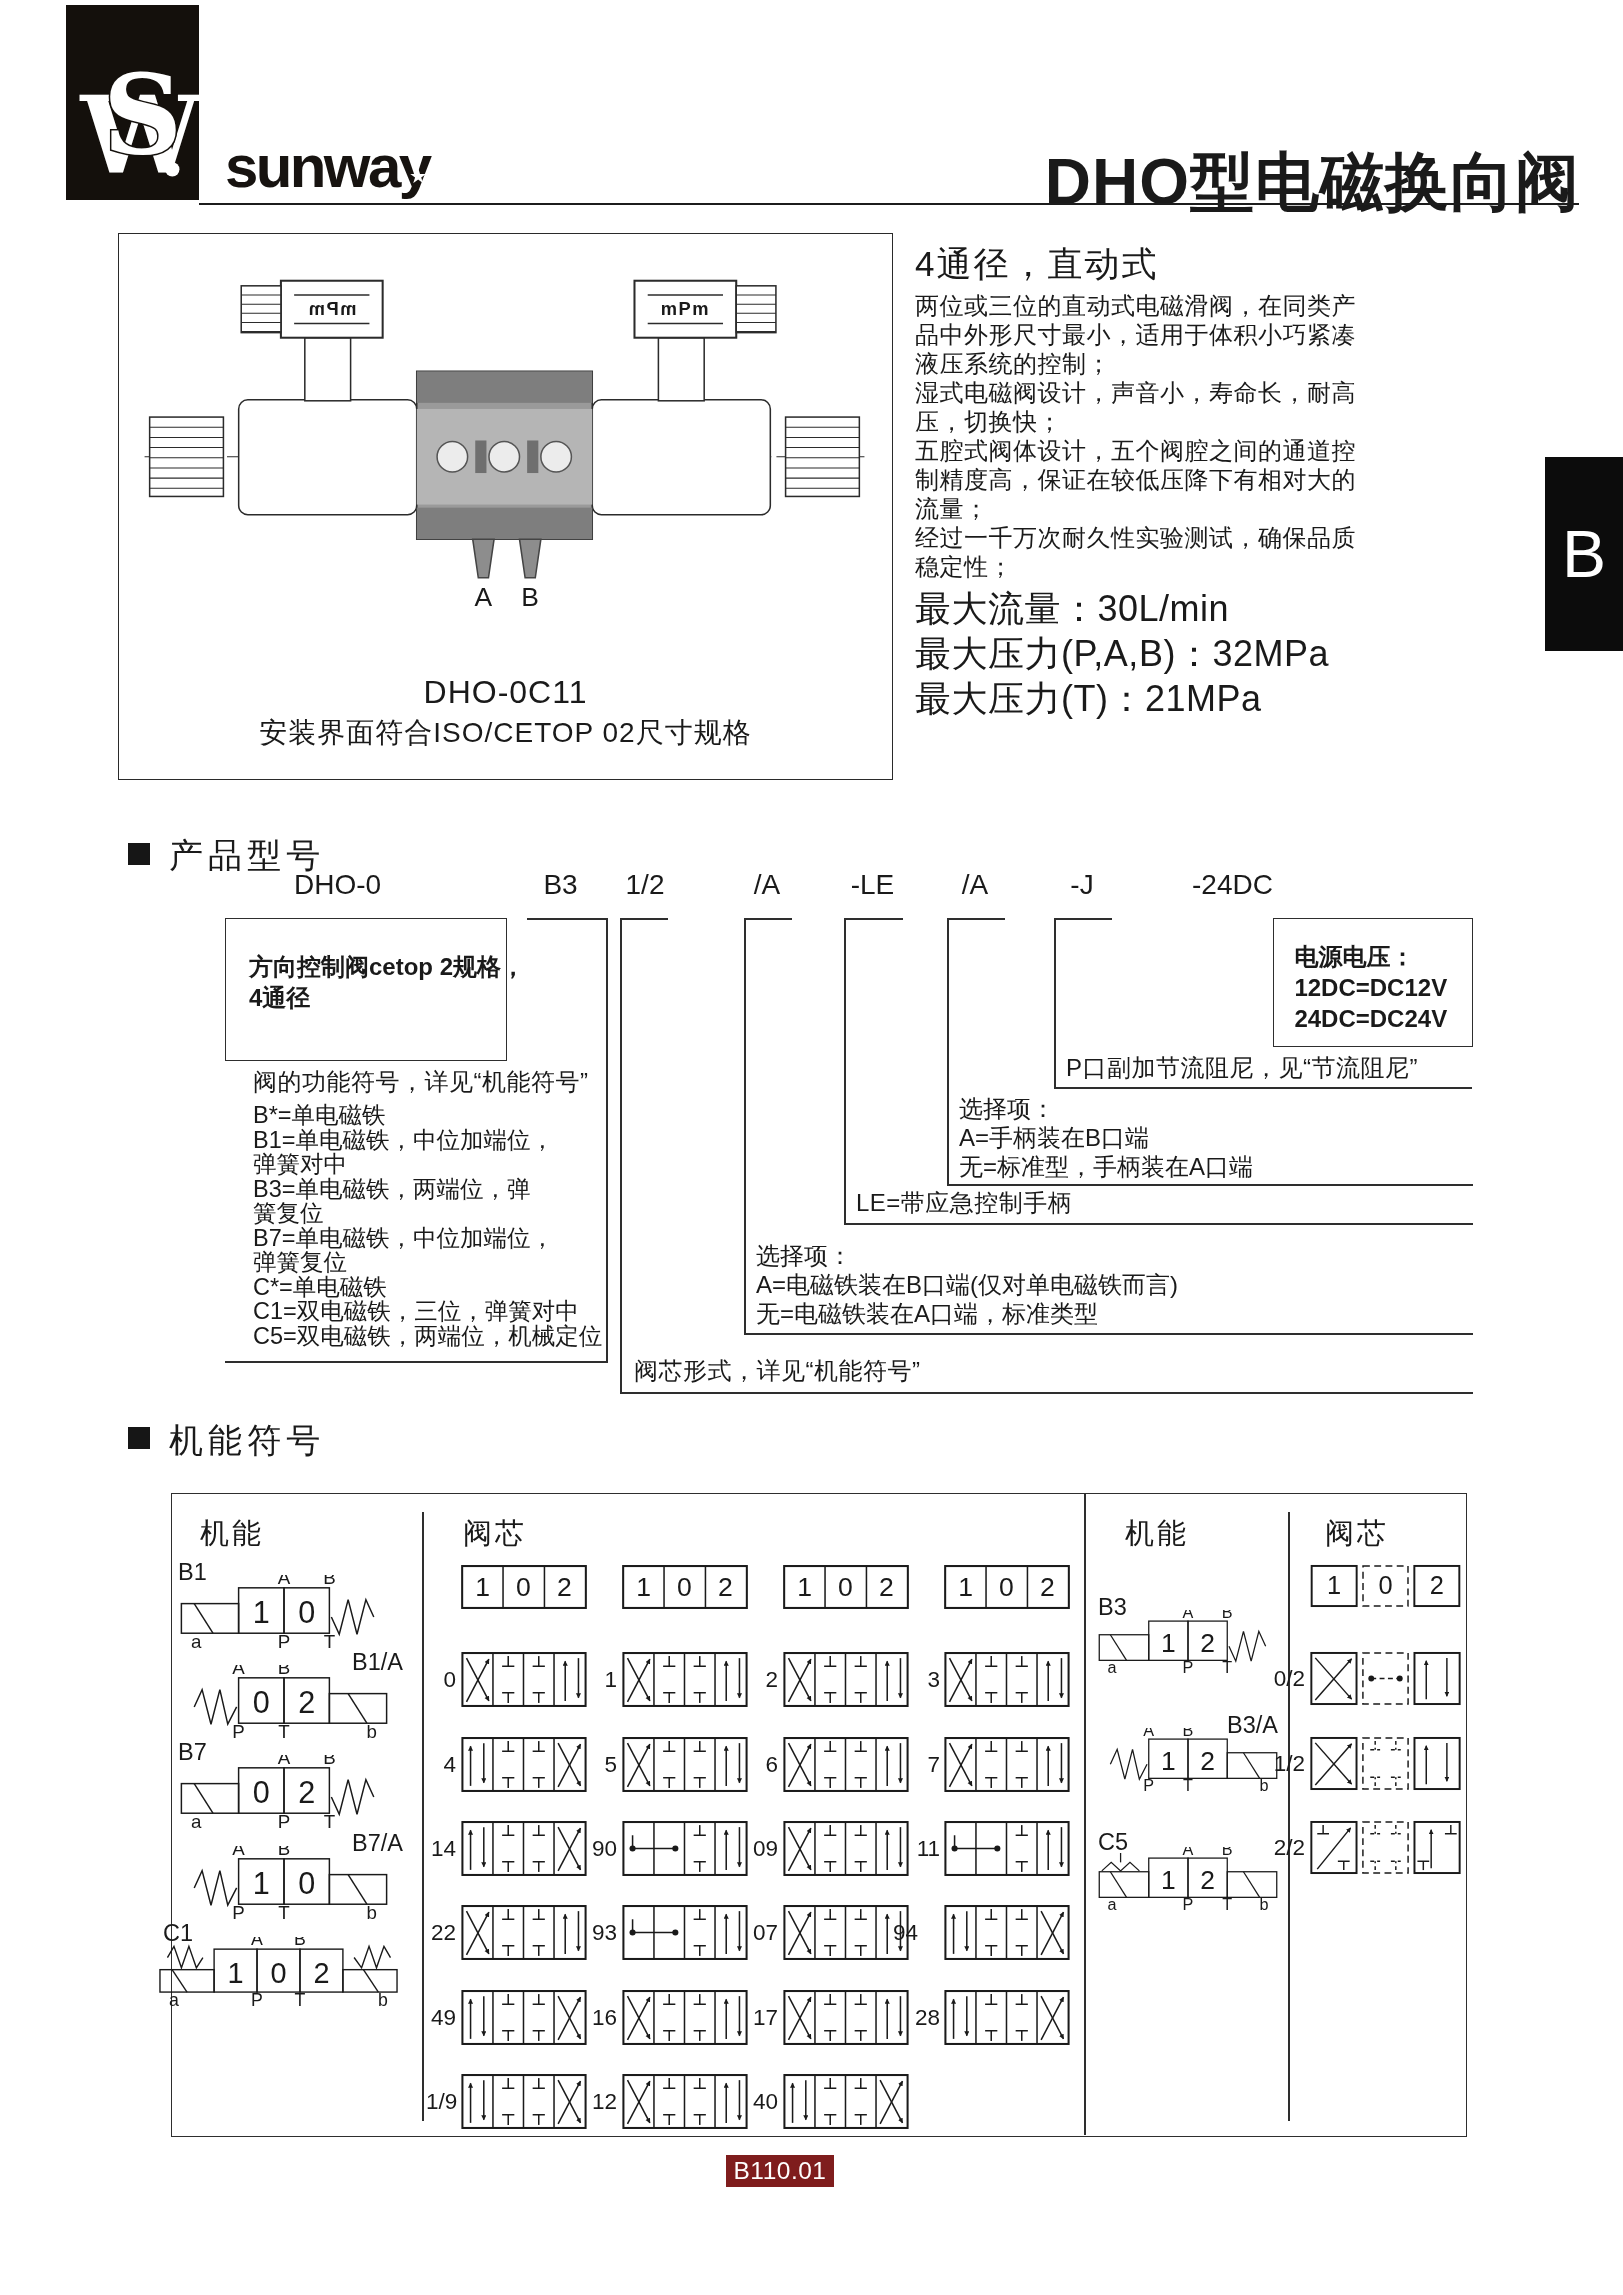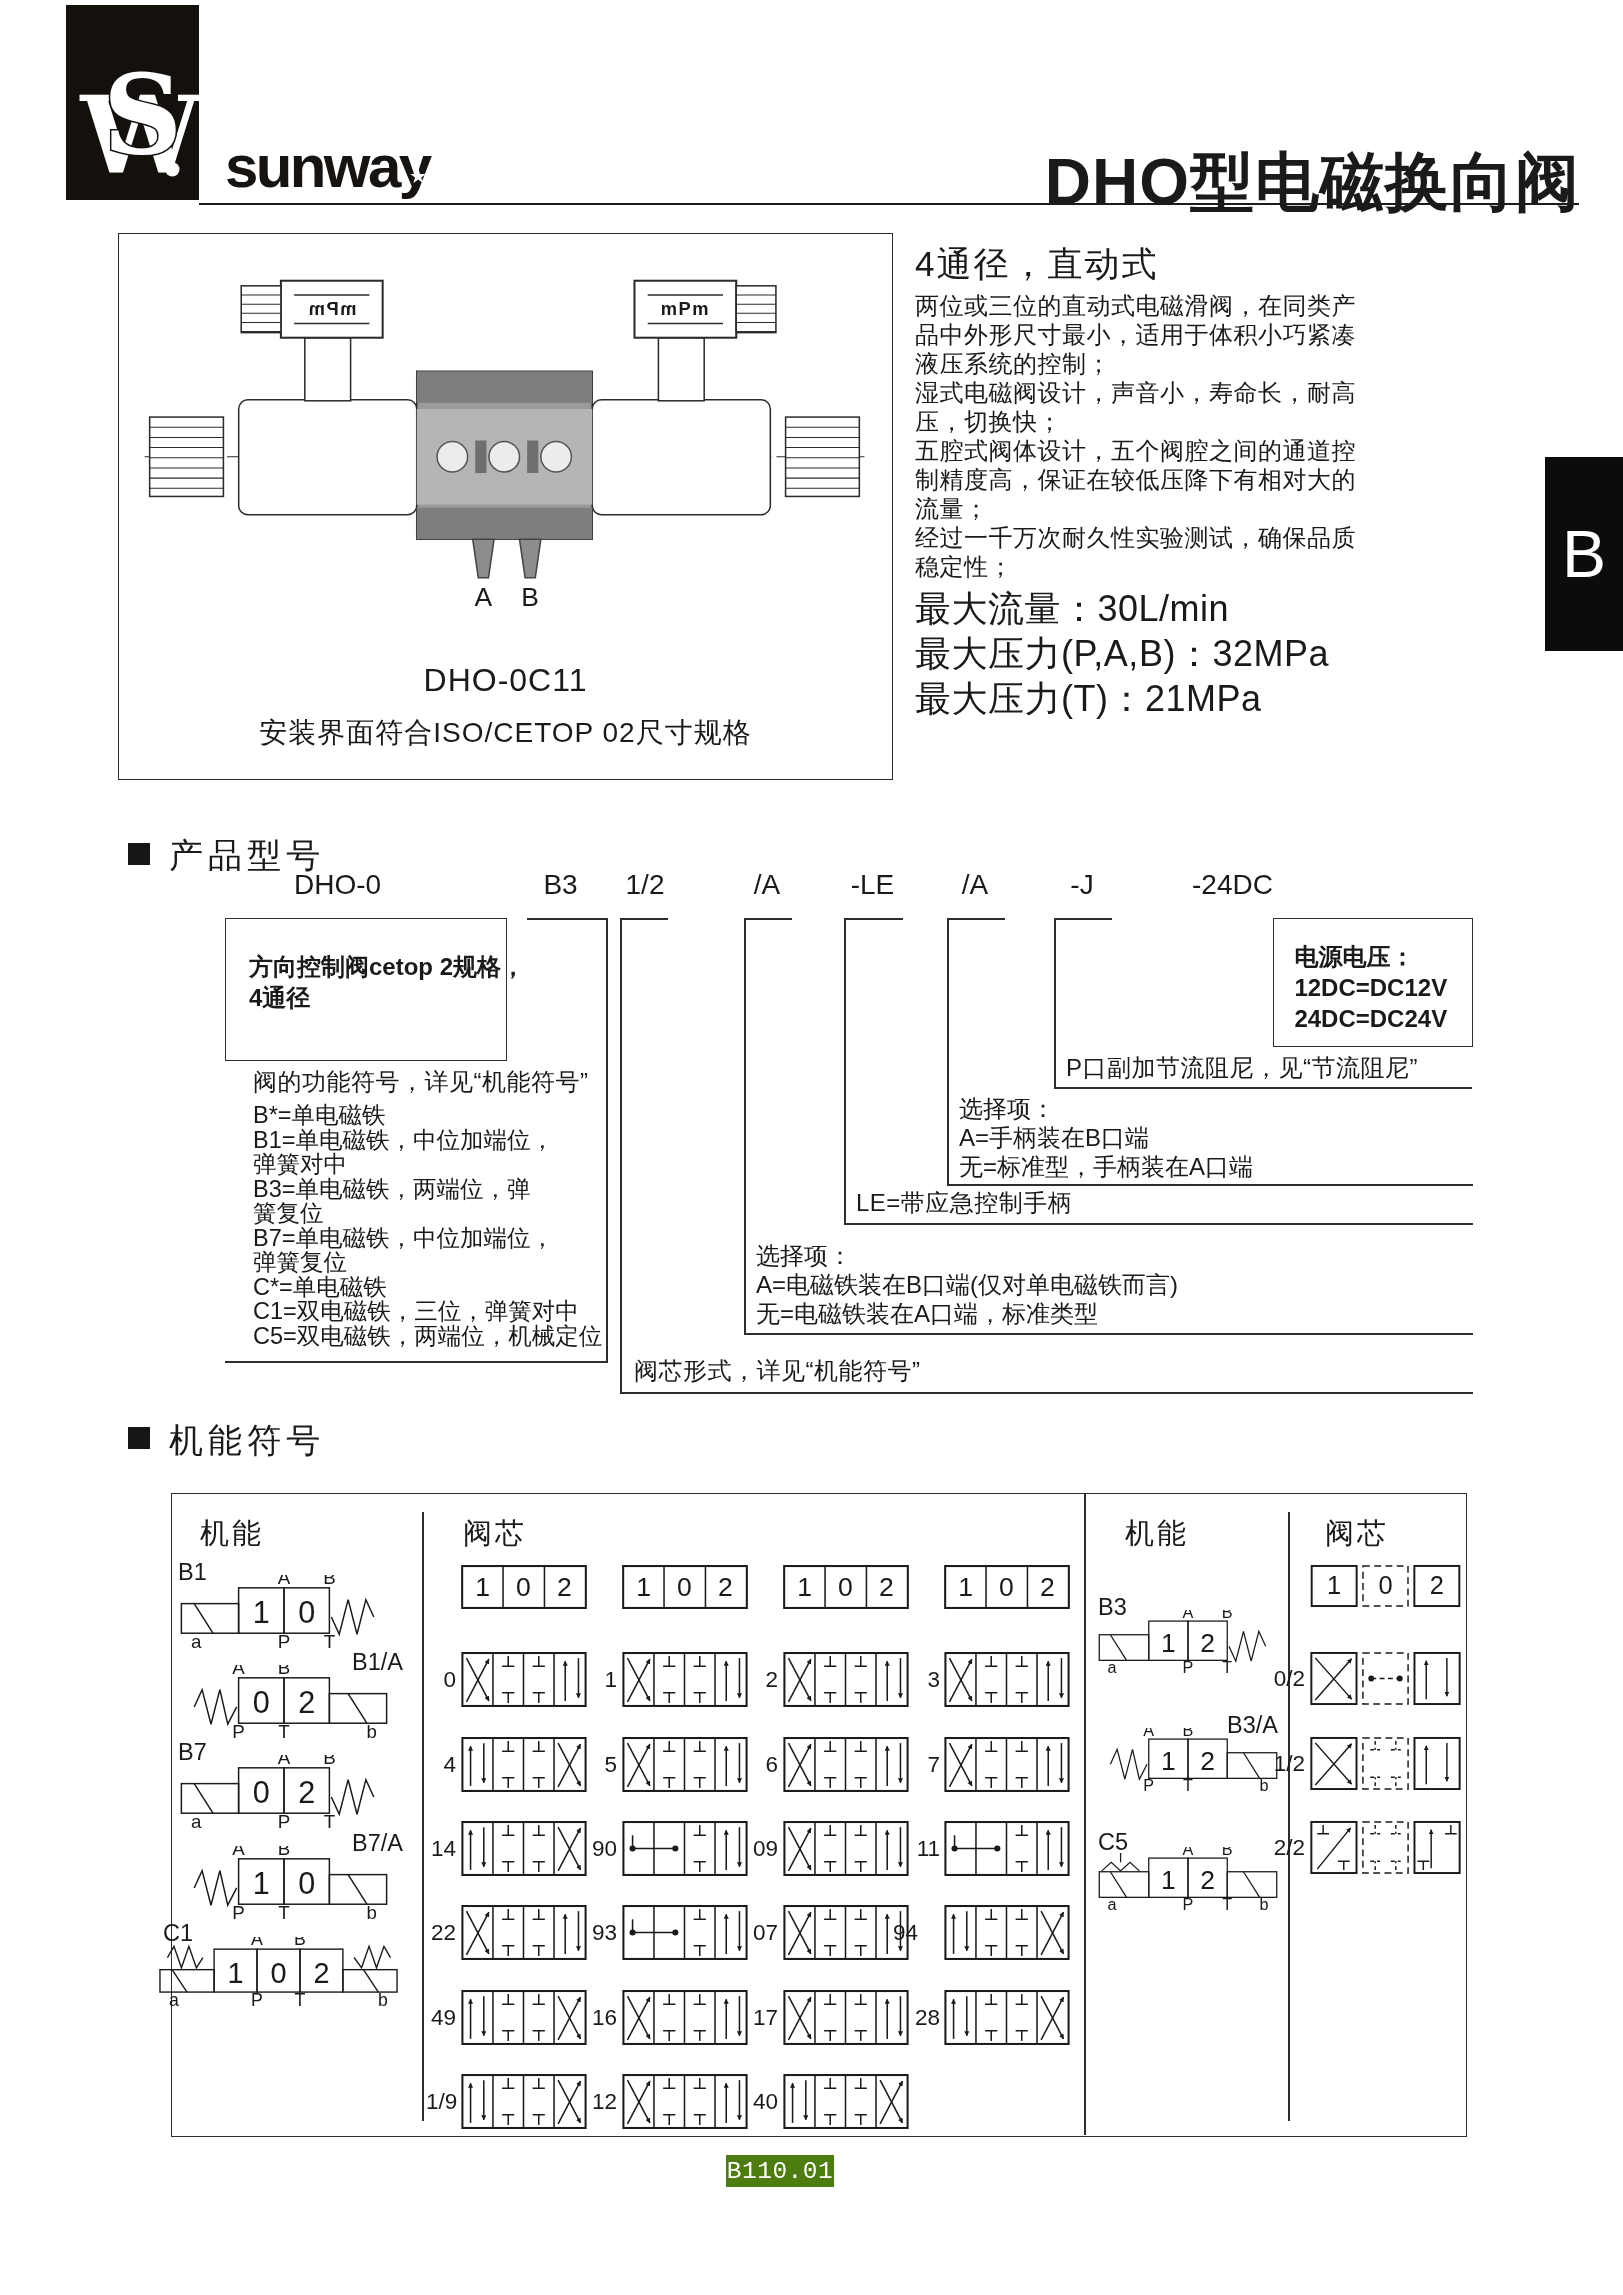--- a/index.html
+++ b/index.html
@@ -14,21 +14,21 @@
   .logo-block { left:66px; top:5.1px; width:133px; height:195px; background:#14100c; }
   .brand { left:225px; top:132px; font-size:60px; font-weight:900; letter-spacing:-2.6px; color:#171310; }
   .brand-star { left:409px; top:164px; font-size:20.4px; color:#ffffff; z-index:3; }
   .doc-title { left:767px; top:139px; width:813px; font-size:64px; font-weight:700; text-align:right; letter-spacing:1px; }
   .head-rule { left:199px; top:203px; width:1380px; height:2px; background:#1c1c1c; }
   
   .side-tab { left:1545px; top:457px; width:78px; height:194px; background:#0c0c0c; color:#fff;
               display:flex; align-items:center; justify-content:center; font-size:66px; }
   
   .fig-box { left:118px; top:233px; width:775px; height:547px; border:1.5px solid #2a2a2a; }
-  .fig-caption-model { left:0; top:428px; width:100%; font-size:32px; letter-spacing:1px; }
+  .fig-caption-model { left:0; top:440px; width:100%; font-size:32px; letter-spacing:1px; }
   .fig-caption-note  { left:0; top:480px; width:100%; font-size:28px; letter-spacing:1px; }
   
   .intro-head { left:915px; top:241px; font-size:35px; letter-spacing:2px; }
   .intro-line { font-size:24px; line-height:29px; letter-spacing:0.5px; }
   .spec-line  { font-size:36px; line-height:45px; letter-spacing:0.5px; }
   
   .sec-bullet { width:21.5px; height:21.5px; background:#161616; }
   .sec-title  { font-size:34px; letter-spacing:5.1px; }
   
   .code-lbl { font-size:28px; font-weight:500; text-align:center; }
@@ -38,23 +38,23 @@
   .note-block div { font-size:24px; line-height:29px; white-space:nowrap; }
   .model-box { border:1.5px solid #2e2e2e;font-weight:bold; }
   .model-box div { font-size:24px; line-height:31px; white-space:nowrap; }
   .func-list div { font-size:23.5px; line-height:24.5px; white-space:nowrap; }
   
   .sym-table { left:171px; top:1493px; width:1296px; height:644px; border:1.5px solid #2e2e2e; }
   .col-head { font-size:29px; letter-spacing:3.1px; }
   .spool-lbl { font-size:22.5px; text-align:right; }
   .func-tag { font-size:23.5px; }
   svg { display:block; }
-  .badge { left:726px; top:2155px; width:108px; height:32px; background:#4d7c0f; color:#ffffff;
+  .badge { left:726px; top:2155px; width:108px; height:32px; background:#7f1d1d; color:#ffffff;
            display:flex; align-items:center; justify-content:center;
-           font-family:Liberation Mono, monospace; font-size:24.5px; letter-spacing:0.5px; }
+           font-family:Liberation Sans, sans-serif; font-size:24.5px; letter-spacing:0.5px; }
 </style>
 </head>
 <body>
 
 <svg width="0" height="0" style="position:absolute">
   <defs>
     <marker id="ah" markerWidth="12" markerHeight="12" refX="9" refY="5" orient="auto" markerUnits="userSpaceOnUse">
       <path d="M0,0 L10,5 L0,10 z" fill="#1a1a1a"></path>
     </marker>
   </defs>

